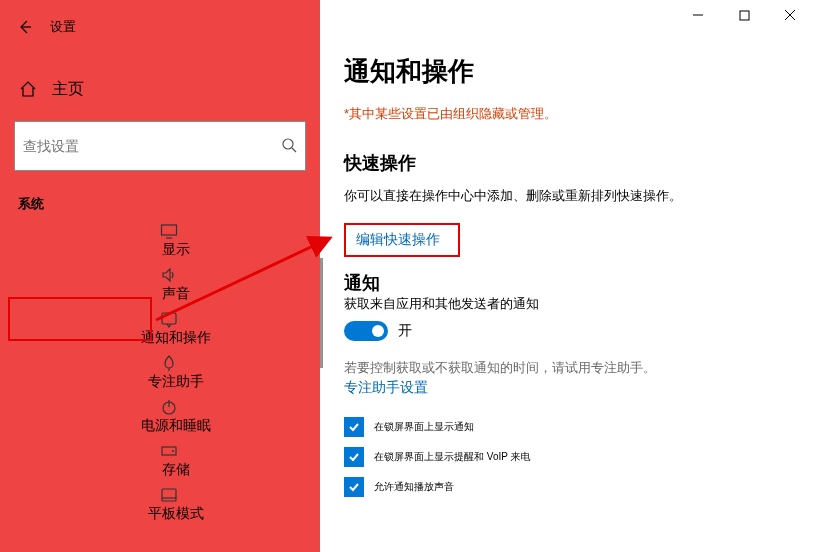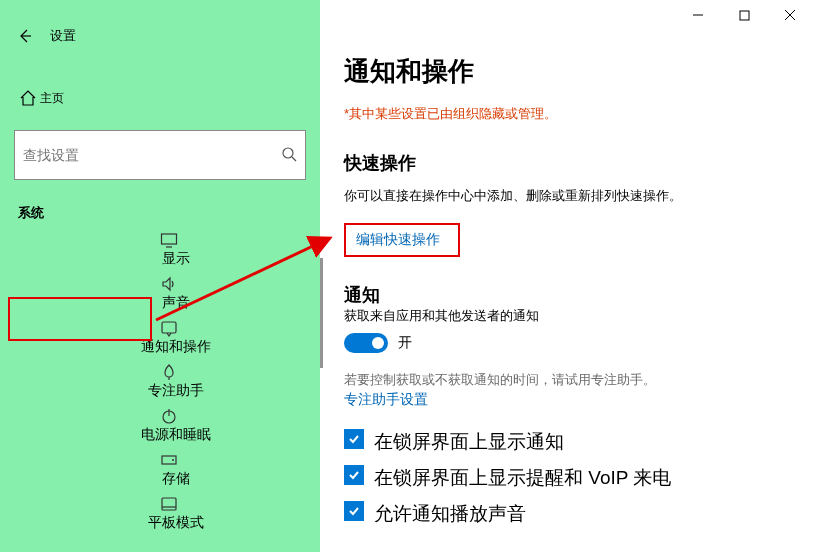--- a/index.html
+++ b/index.html
@@ -12,22 +12,22 @@
     overflow: hidden;
     position: relative;
     background: #fff;
   }
   .window {
     display: flex;
     height: 100%;
   }
   .sidebar {
     width: 320px;
-    background: #86efac;
-    padding-top: 20px;
+    background: #ef4444;
+    padding-top: 11px;
     position: relative;
   }
   .titlebar {
     display: flex;
     align-items: center;
     height: 32px;
     padding-left: 10px;
   }
   .back-btn {
     width: 30px; height: 30px;
@@ -49,21 +49,21 @@
     display: flex; align-items: center; justify-content: center;
     color: #000;
   }
   .home-row {
     display: flex; align-items: center;
     height: 36px;
     padding-left: 18px;
     margin-top: 28px;
   }
   .home-row .icon { width: 20px; height: 20px; display:flex; align-items:center; justify-content:center; }
-  .home-row .label { margin-left: 2px; font-size: 12px; }
+  .home-row .label { margin-left: 14px; font-size: 16px; }
   .search-box {
     margin: 14px 14px 0 14px;
     height: 50px;
     border: 1px solid #888;
     background: #fff;
     display: flex; align-items: center;
     padding: 0 8px;
   }
   .search-box input {
     flex: 1;
@@ -120,21 +120,21 @@
   }
   .link {
     color: #0066b4;
     font-size: 14px;
     cursor: default;
   }
   .edit-box {
     border: 2.5px solid #e30000;
     display: inline-block;
     padding: 6px 18px 6px 10px;
-    margin-bottom: 26px;
+    margin-bottom: 14px;
   }
   .notif-title {
     font-size: 18px;
     font-weight: 600;
     margin-bottom: 0;
   }
   .toggle-row {
     display: flex; align-items: center;
     margin-top: 8px; margin-bottom: 18px;
   }
@@ -152,23 +152,23 @@
     background: #fff;
     top: 4px; right: 4px;
   }
   .toggle-label { margin-left: 10px; font-size: 14px; }
   .muted {
     color: #6b6b6b;
     font-size: 13px;
     margin-bottom: 2px;
   }
   .check-row {
-    display: flex; align-items: flex-start;
+    display: flex; align-items: center;
     margin-top: 10px;
-    font-size: 19px;
+    font-size: 10px;
   }
   .checkbox {
     width: 20px; height: 20px;
     background: #0078d4;
     display: flex; align-items:center; justify-content:center;
     margin-right: 10px;
   }
   .checkbox svg { stroke: #fff; }
   .scrollbar {
     position: absolute;

